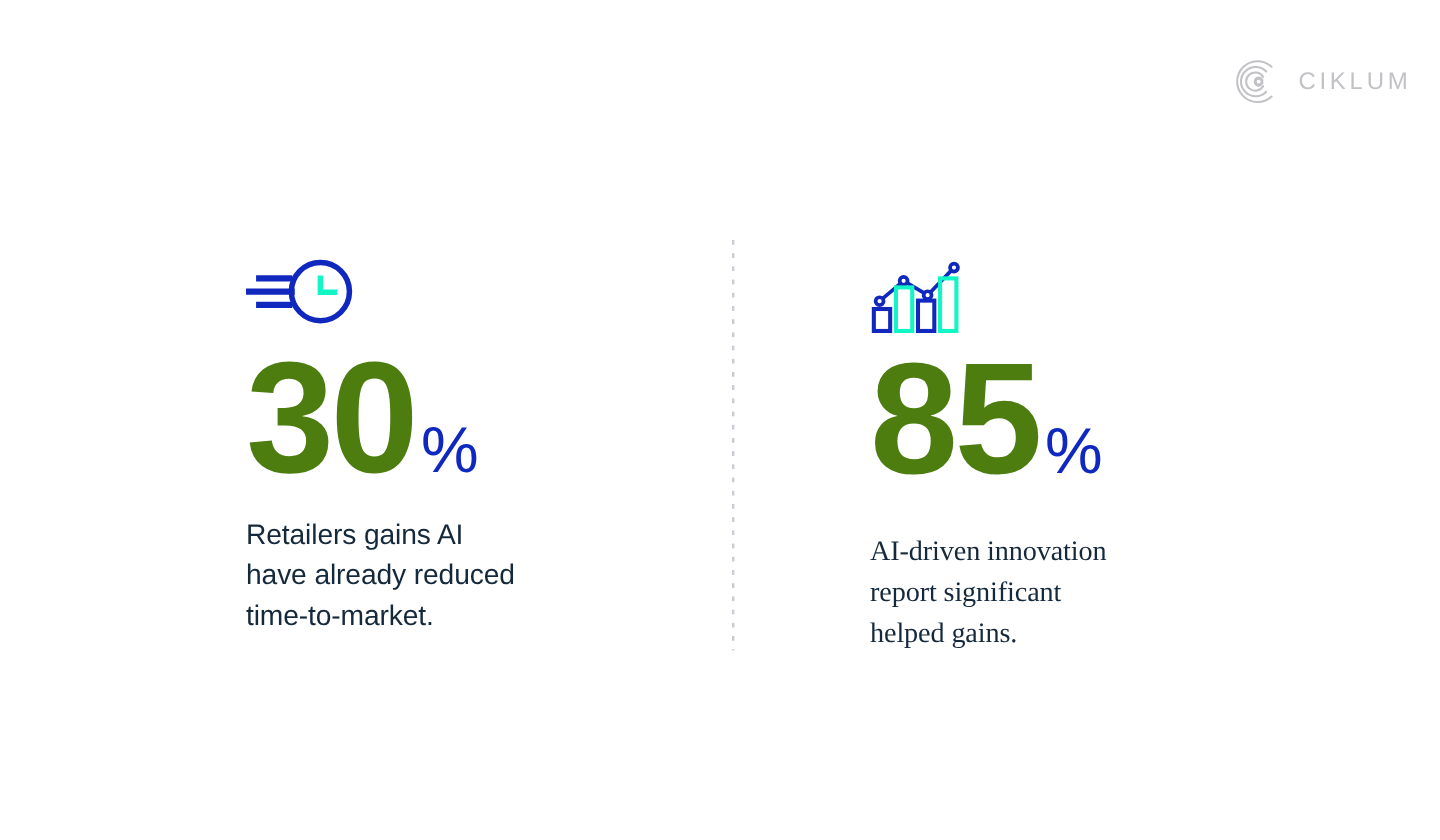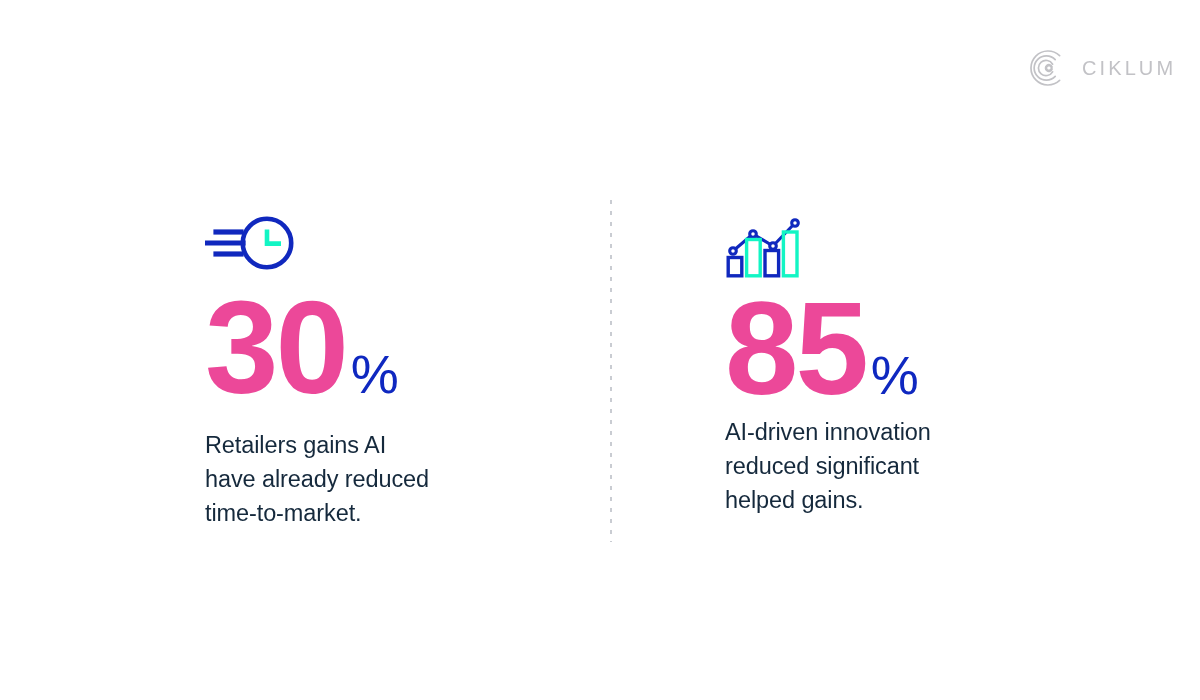--- a/index.html
+++ b/index.html
@@ -35,34 +35,34 @@
   .stat { position:absolute; }
   #stat-left  { left:205px; top:212px; width:330px; }
   #stat-right { left:725px; top:207px; width:330px; }
 
   .stat-icon { display:block; }
   #stat-left  .stat-icon { width:100px; height:62px; margin-bottom:20px; }
   #stat-right .stat-icon { width:80px;  height:72px; margin-bottom:16px; }
 
   .figure { display:flex; align-items:baseline; line-height:1; white-space:nowrap; }
   .figure .value {
-    font-size:132px; font-weight:700; color:#ec4899;
+    font-size:132px; font-weight:700; color:#4d7c0f;
     letter-spacing:-3px; line-height:0.82;
   }
   .figure .unit {
     font-size:54px; font-weight:300; color:#0F28C0;
     line-height:1; margin-left:5px;
   }
 
   .caption {
     margin-top:26px;
     font-size:23.5px; font-weight:400; line-height:34px;
     color:#15293C; letter-spacing:-0.1px;
   }
-  #stat-right .caption { margin-top:12px; }
+  #stat-right .caption { margin-top:40px;font-family:Liberation Serif, serif; }
   .caption .ln { display:block; white-space:nowrap; }
 </style>
 </head>
 <body>
 
 <div id="stage">
 
   <div id="brand">
     <span class="mark">
       <svg viewBox="0 0 40 40" width="40" height="40" aria-hidden="true">
@@ -124,18 +124,18 @@
       </svg>
     </span>
 
     <div class="figure">
       <span class="value">85</span>
       <span class="unit">%</span>
     </div>
 
     <div class="caption">
       <span class="ln">AI-driven innovation</span>
-      <span class="ln">reduced significant</span>
+      <span class="ln">report significant</span>
       <span class="ln">helped gains.</span>
     </div>
   </div>
 
 </div>
 
 </body></html>

